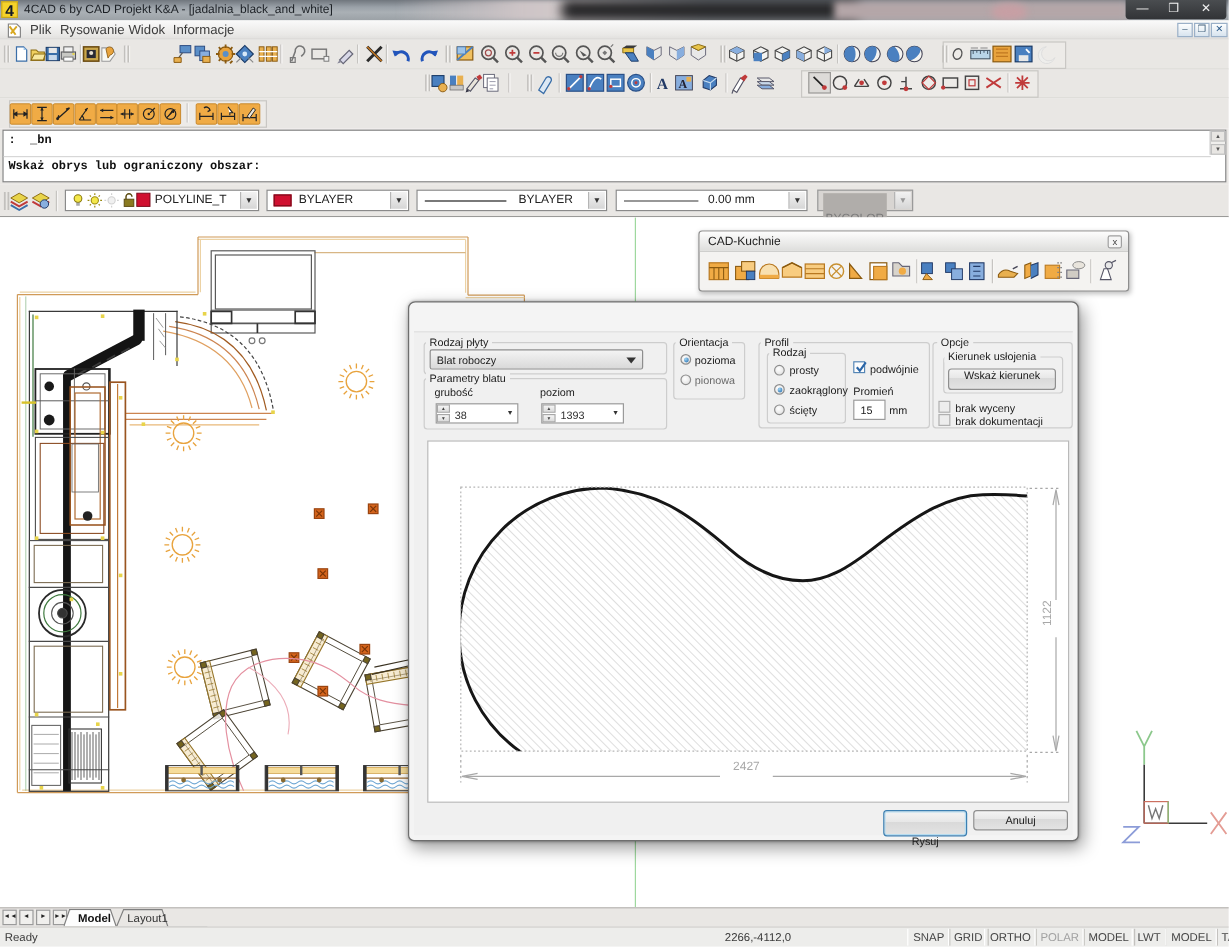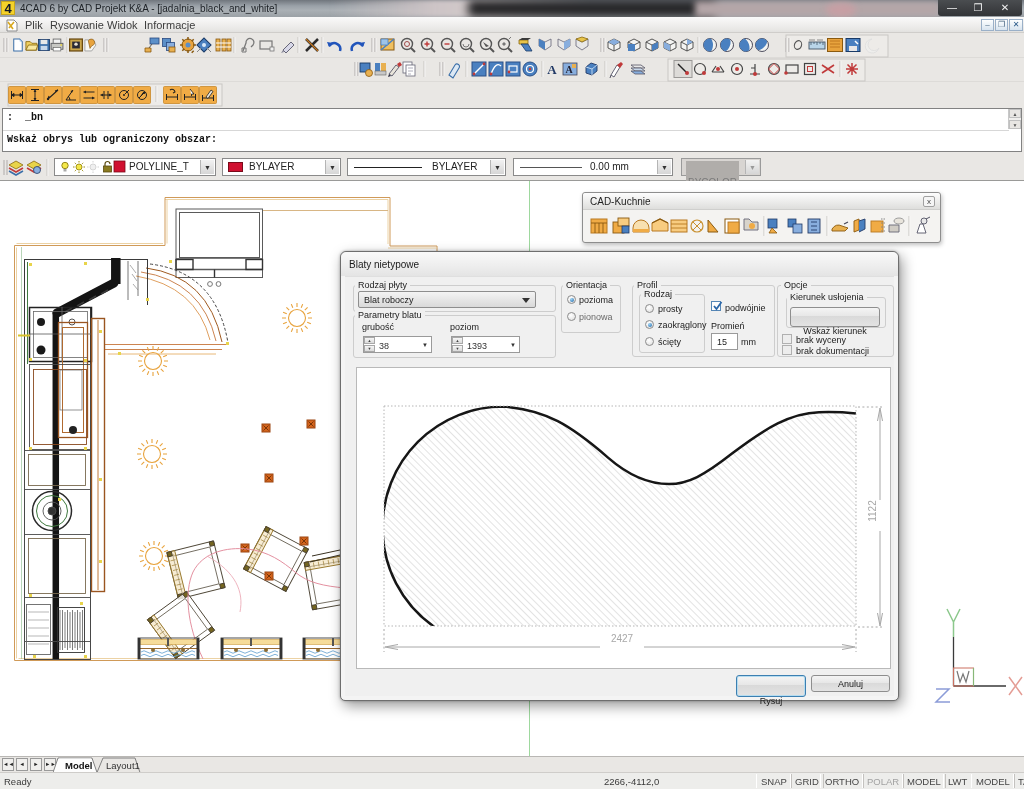--- a/index.html
+++ b/index.html
@@ -893,21 +893,20 @@
    <g transform="translate(339,15)">
           <path d="M-5,7 l3,-9 h3 l3,9 z" fill="#fff" stroke="#556" stroke-width="0.9"></path>
           <circle cx="2" cy="-5" r="3" fill="#e8e8e8" stroke="#556" stroke-width="0.9"></circle>
           <path d="M4,-7 l4,-2" stroke="#556" stroke-width="1"></path>
         </g>
   </g>
 </svg>
 </div>
 
 <div class="abs" id="dlg">
-  <div class="dtitle">Blaty nietypowe</div>
   <div id="dclient"></div>
 
   <div class="gbox" style="left:12px; top:33px; width:203px; height:27px;"></div>
   <div class="glabel" style="left:14px; top:28px;">Rodzaj płyty</div>
   <div style="position:absolute; left:17px; top:39px; width:178px; height:17px; border:1px solid #8e8e8e; border-radius:2px;
        background:linear-gradient(#f4f4f4,#d9d9d9); font-size:9px; color:#1b1b1b; padding:3px 0 0 5px;">Blat roboczy
     <span style="position:absolute; right:5px; top:6px; width:0; height:0; border-left:4px solid transparent; border-right:4px solid transparent; border-top:5px solid #333;"></span>
   </div>
 
   <div class="gbox" style="left:12px; top:63px; width:203px; height:43px;"></div>
@@ -954,21 +953,21 @@
     </svg>
   <div class="dtext" style="left:384px; top:51px;">podwójnie</div>
   <div class="dtext" style="left:370px; top:69px;">Promień</div>
   <div style="position:absolute; left:370px; top:81px; width:27px; height:17px; background:#fff; border:1px solid #9a9a9a; font-size:9px; color:#1b1b1b; padding:3px 0 0 5px;">15</div>
   <div class="dtext" style="left:400px; top:85px;">mm</div>
 
   <div class="gbox" style="left:436px; top:33px; width:117px; height:72px;"></div>
   <div class="glabel" style="left:440px; top:28px;">Opcje</div>
   <div class="gbox" style="left:445px; top:45px; width:100px; height:31px;"></div>
   <div class="glabel" style="left:446px; top:40px;">Kierunek usłojenia</div>
-  <div class="vbtn" style="left:449px; top:55px; width:90px; height:18px; padding-top:18px; font-size:9px;">Wskaż kierunek</div>
+  <div class="vbtn" style="left:449px; top:55px; width:90px; height:18px; padding-top:0; font-size:9px;">Wskaż kierunek</div>
   <div class="chk" style="left:441px; top:82px; background:#ededed; border-color:#b0b0b0;"></div>
   <div class="dtext" style="left:455px; top:83px;">brak wyceny</div>
   <div class="chk" style="left:441px; top:93px; background:#ededed; border-color:#b0b0b0;"></div>
   <div class="dtext" style="left:455px; top:94px;">brak dokumentacji</div>
 
   <div id="preview">
     <svg width="533" height="300" viewBox="0 0 533 300" id="prevsvg">
       <defs>
         <pattern id="hatch" width="5" height="5" patternUnits="userSpaceOnUse" patternTransform="rotate(-45)">
           <rect width="5" height="5" fill="#ffffff"></rect>

